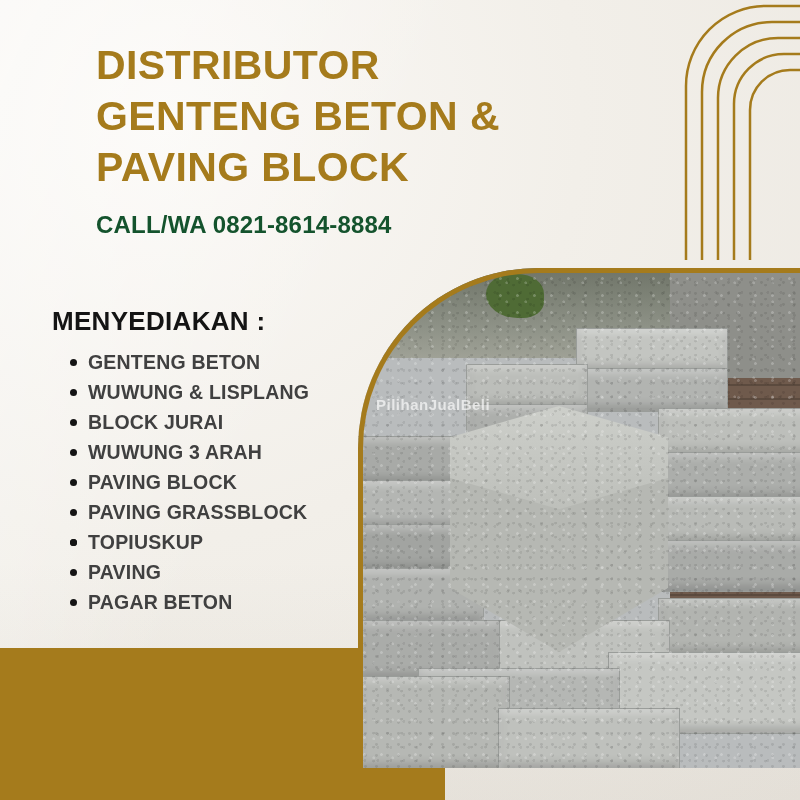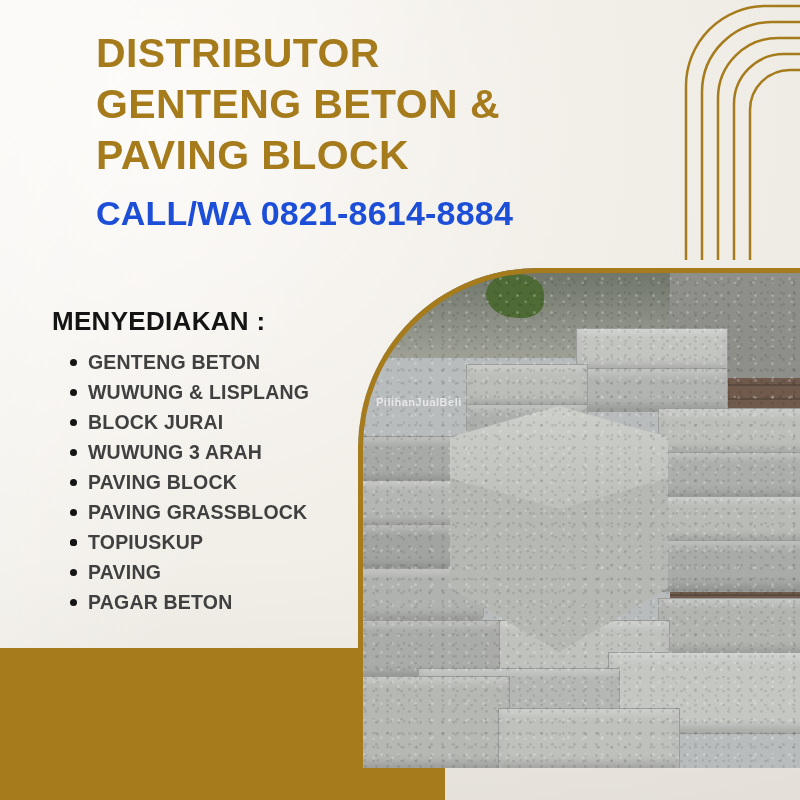--- a/index.html
+++ b/index.html
@@ -49,37 +49,37 @@
     width: 445px;
     height: 152px;
     background: #a57b1c;
     border-top-right-radius: 70px;
   }
 
   
   .headline {
     position: absolute;
     left: 96px;
-    top: 28px;
+    top: 40px;
     width: 640px;
   }
   .headline .line {
     font-size: 41px;
     line-height: 51px;
     font-weight: bold;
     color: #a57b1c;
     letter-spacing: 0.4px;
     white-space: nowrap;
   }
   .headline .phone {
     margin-top: 12px;
-    font-size: 34px;
+    font-size: 24px;
     line-height: 40px;
     font-weight: bold;
-    color: #1d4ed8;
+    color: #14532d;
     letter-spacing: 0.2px;
     white-space: nowrap;
   }
 
   
   .list-section {
     position: absolute;
     left: 52px;
     top: 306px;
     width: 330px;
@@ -231,21 +231,21 @@
       radial-gradient(circle at 52% 88%, rgba(0,0,0,0.08) 0 1.2px, transparent 1.6px);
     background-size: 14px 14px, 17px 17px, 11px 11px, 19px 19px, 13px 13px;
     opacity: 0.9;
     pointer-events: none;
   }
 
   .watermark {
     position: absolute;
     left: 18px;
     top: 128px;
-    font-size: 11px;
+    font-size: 15px;
     font-weight: bold;
     color: rgba(255,255,255,0.65);
     letter-spacing: 0.5px;
     white-space: nowrap;
   }
 </style>
 </head>
 <body>
 
 <div class="poster">

